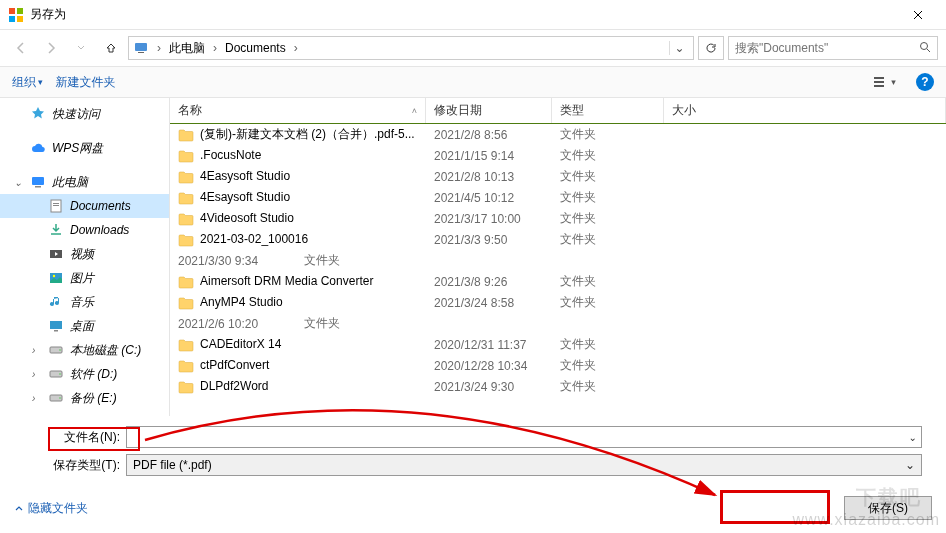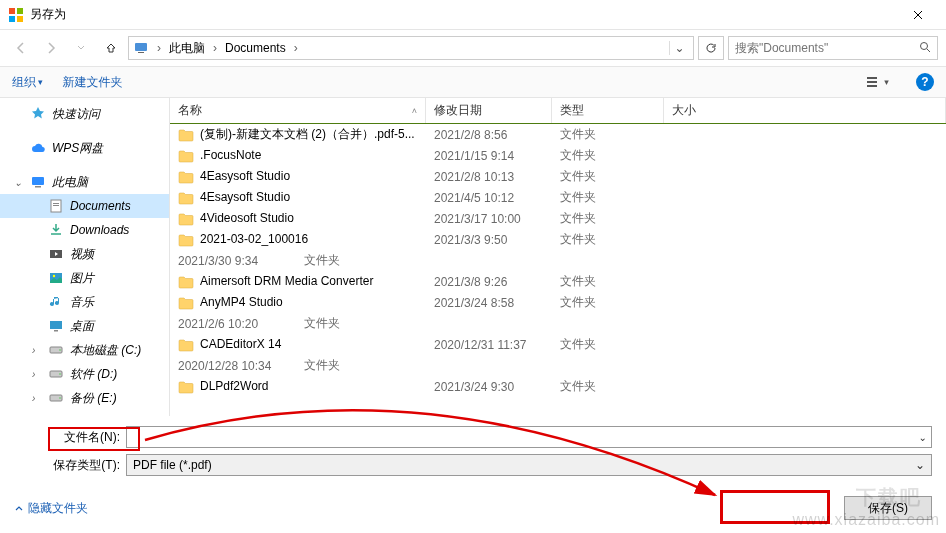--- a/index.html
+++ b/index.html
@@ -16,21 +16,21 @@
 .breadcrumb { flex: 1; height: 24px; border: 1px solid #ccc; display: flex; align-items: center; padding: 0 4px; background: #fff; }
 .breadcrumb .pc-icon { width: 16px; height: 16px; margin-right: 4px; }
 .breadcrumb .sep { color: #666; padding: 0 4px; }
 .breadcrumb .crumb { padding: 0 4px; color: #000; cursor: pointer; }
 .breadcrumb .dd { width: 20px; text-align: center; color: #555; border-left: 1px solid #ddd; cursor: pointer; margin-left: auto; }
 .refresh-btn { width: 26px; height: 24px; border: 1px solid #ccc; display: flex; align-items: center; justify-content: center; cursor: pointer; }
 .searchbox { width: 210px; height: 24px; border: 1px solid #ccc; display: flex; align-items: center; padding: 0 6px; }
 .searchbox input { flex: 1; border: none; outline: none; color: #888; }
 .searchbox .sicon { color: #555; }
 
-.toolbar { height: 32px; display: flex; align-items: center; padding: 0 12px; gap: 20px; border-top: 1px solid #e5e5e5; border-bottom: 1px solid #e5e5e5; background: #fafafa; }
+.toolbar { height: 32px; display: flex; align-items: center; padding: 0 12px; gap: 13px; border-top: 1px solid #e5e5e5; border-bottom: 1px solid #e5e5e5; background: #fafafa; }
 .toolbar .tool-btn { color: #1a5fb4; cursor: pointer; display: flex; align-items: center; gap: 2px; }
 .toolbar .spacer { flex: 1; }
 .toolbar .view-btn { width: 36px; height: 22px; display: flex; align-items: center; justify-content: center; cursor: pointer; color: #555; border: 1px solid transparent; }
 .toolbar .help-btn { width: 18px; height: 18px; border-radius: 50%; background: #0078d7; color: #fff; display: flex; align-items: center; justify-content: center; font-weight: bold; cursor: pointer; }
 
 .main { display: flex; height: 318px; }
 .sidebar { width: 170px; border-right: 1px solid #e5e5e5; overflow-y: auto; padding: 4px 0; }
 .sb-item { display: flex; align-items: center; height: 24px; padding-left: 14px; gap: 6px; cursor: pointer; color: #000; font-style: italic; }
 .sb-item.indent { padding-left: 32px; }
 .sb-item.selected { background: #cce8ff; }
@@ -44,21 +44,21 @@
 .col-date { flex: 0 0 126px; }
 .col-type { flex: 0 0 112px; }
 .col-size { flex: 1; }
 .fl-header .sort { margin-left: auto; color: #888; font-size: 9px; }
 .fl-body { flex: 1; overflow-y: auto; }
 .fl-row { display: flex; height: 21px; align-items: center; cursor: pointer; }
 .fl-row .col { padding: 0 8px; color: #000; white-space: nowrap; overflow: hidden; text-overflow: ellipsis; }
 .fl-row .col-date, .fl-row .col-type, .fl-row .col-size { color: #6a6a6a; }
 .folder-icon { width: 16px; height: 14px; display: inline-block; vertical-align: middle; margin-right: 6px; }
 
-.bottom { padding: 10px 14px 6px 50px; }
+.bottom { padding: 10px 24px 6px 50px; }
 .input-row { display: flex; align-items: center; margin-bottom: 6px; }
 .input-row .lbl { width: 76px; text-align: right; padding-right: 6px; color: #000; }
 .input-row .field { flex: 1; height: 22px; border: 1px solid #999; background: #fff; display: flex; align-items: center; padding: 0 4px; }
 .input-row .field input { flex: 1; border: none; outline: none; }
 .input-row .combo { flex: 1; height: 22px; border: 1px solid #999; background: #f0f0f0; display: flex; align-items: center; padding: 0 6px; cursor: pointer; }
 .input-row .combo .dd-arrow { margin-left: auto; color: #333; }
 
 .footer { height: 40px; display: flex; align-items: center; padding: 0 14px; gap: 10px; }
 .footer .hide-folders { display: flex; align-items: center; gap: 4px; cursor: pointer; color: #1a5fb4; }
 .footer .spacer { flex: 1; }
@@ -364,20 +364,23 @@
         </div>
         <div class="fl-row">
           <div class="col col-name"><svg class="folder-icon" viewBox="0 0 16 14">
               <path d="M1 3a1 1 0 011-1h4l1.5 1.5H14a1 1 0 011 1V12a1 1 0 01-1 1H2a1 1 0 01-1-1z" fill="#ffd36b" stroke="#d9a93a" stroke-width="0.5"></path>
             </svg><span>CADEditorX 14</span></div>
           <div class="col col-date">2020/12/31 11:37</div>
           <div class="col col-type">文件夹</div>
           <div class="col col-size"></div>
         </div>
         <div class="fl-row">
+          <div class="col col-name"><svg class="folder-icon" viewBox="0 0 16 14">
+              <path d="M1 3a1 1 0 011-1h4l1.5 1.5H14a1 1 0 011 1V12a1 1 0 01-1 1H2a1 1 0 01-1-1z" fill="#ffd36b" stroke="#d9a93a" stroke-width="0.5"></path>
+            </svg><span>ctPdfConvert</span></div>
           <div class="col col-date">2020/12/28 10:34</div>
           <div class="col col-type">文件夹</div>
           <div class="col col-size"></div>
         </div>
         <div class="fl-row">
           <div class="col col-name"><svg class="folder-icon" viewBox="0 0 16 14">
               <path d="M1 3a1 1 0 011-1h4l1.5 1.5H14a1 1 0 011 1V12a1 1 0 01-1 1H2a1 1 0 01-1-1z" fill="#ffd36b" stroke="#d9a93a" stroke-width="0.5"></path>
             </svg><span>DLPdf2Word</span></div>
           <div class="col col-date">2021/3/24 9:30</div>
           <div class="col col-type">文件夹</div>

